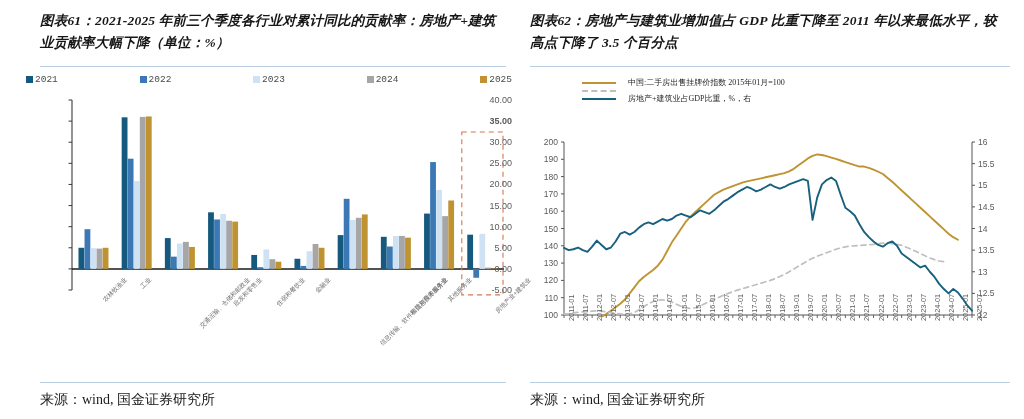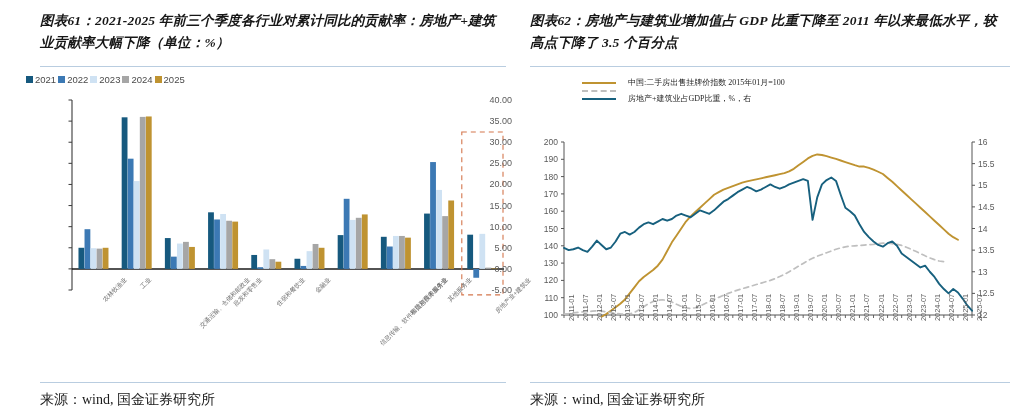--- a/index.html
+++ b/index.html
@@ -44,22 +44,22 @@
   }
   .panel-right .src-text { left:18px; }
 
   .plot { position:absolute; }
 
   
   #bar-plot { left:14px; top:72px; width:486px; height:270px; }
 
   .bar-legend {
     position:absolute; top:2px; left:0; width:486px;
-    display:flex; justify-content:flex-start; gap:2px;
-    font-size:9.5px; color:#4a4a4a;
+    display:flex; justify-content:space-between; gap:2px;
+    font-size:9.5px; color:#4a4a4a;font-family:Liberation Mono, monospace;
   }
   .bar-legend .lg { display:flex; align-items:center; gap:2px; }
   .bar-legend .sw { width:7px; height:7px; display:inline-block; }
 
   .ytick-lbl {
     position:absolute; right:0; transform:translateY(-50%);
     font-size:9px; color:#5a5a5a; text-align:right; white-space:nowrap;
   }
   .xcat-lbl {
     position:absolute; font-size:6.2px; color:#6d6d6d;
@@ -187,21 +187,21 @@
         </svg>
       <div id="bar-overlay" style="position:absolute;left:0;top:0;width:486px;height:270px;">
           <div class="ytick-lbl" style="top: 218px; width: 42px;">-5.00</div>
           <div class="ytick-lbl" style="top: 196.889px; width: 42px;">0.00</div>
           <div class="ytick-lbl" style="top: 175.778px; width: 42px;">5.00</div>
           <div class="ytick-lbl" style="top: 154.667px; width: 42px;">10.00</div>
           <div class="ytick-lbl" style="top: 133.556px; width: 42px;">15.00</div>
           <div class="ytick-lbl" style="top: 112.444px; width: 42px;">20.00</div>
           <div class="ytick-lbl" style="top: 91.3333px; width: 42px;">25.00</div>
           <div class="ytick-lbl" style="top: 70.2222px; width: 42px;">30.00</div>
-          <div class="ytick-lbl" style="top: 49.1111px; width: 42px;">35.00</div>
+          <div class="ytick-lbl" style="top: 49.1111px; width: 42px; font-weight: bold;">35.00</div>
           <div class="ytick-lbl" style="top: 28px; width: 42px;">40.00</div>
           <div class="xcat-lbl" style="left: 65.6px; top: 203.889px;">农林牧渔业</div>
           <div class="xcat-lbl" style="left: 108.8px; top: 203.889px;">工业</div>
           <div class="xcat-lbl" style="left: 152px; top: 203.889px;">交通运输、仓储和邮政业</div>
           <div class="xcat-lbl" style="left: 195.2px; top: 203.889px;">批发和零售业</div>
           <div class="xcat-lbl" style="left: 238.4px; top: 203.889px;">住宿和餐饮业</div>
           <div class="xcat-lbl" style="left: 281.6px; top: 203.889px;">金融业</div>
           <div class="xcat-lbl" style="left: 324.8px; top: 203.889px;">信息传输、软件和信息技术服务业</div>
           <div class="xcat-lbl" style="left: 368px; top: 203.889px;">租赁和商务服务业</div>
           <div class="xcat-lbl" style="left: 411.2px; top: 203.889px;">其他服务业</div>

